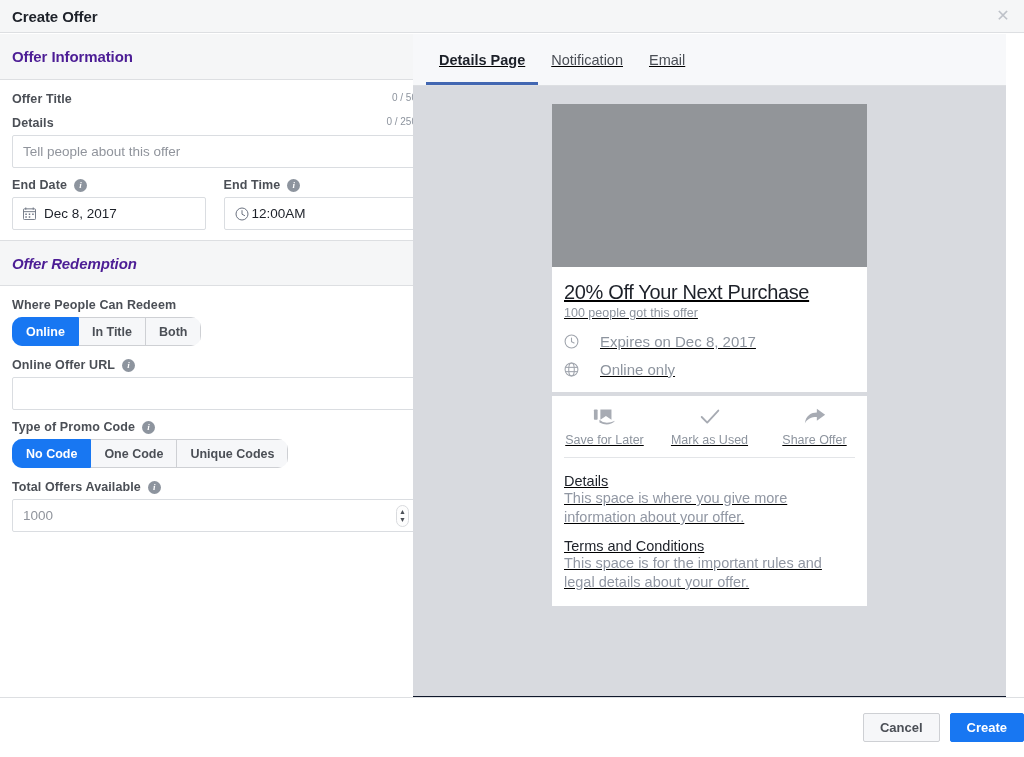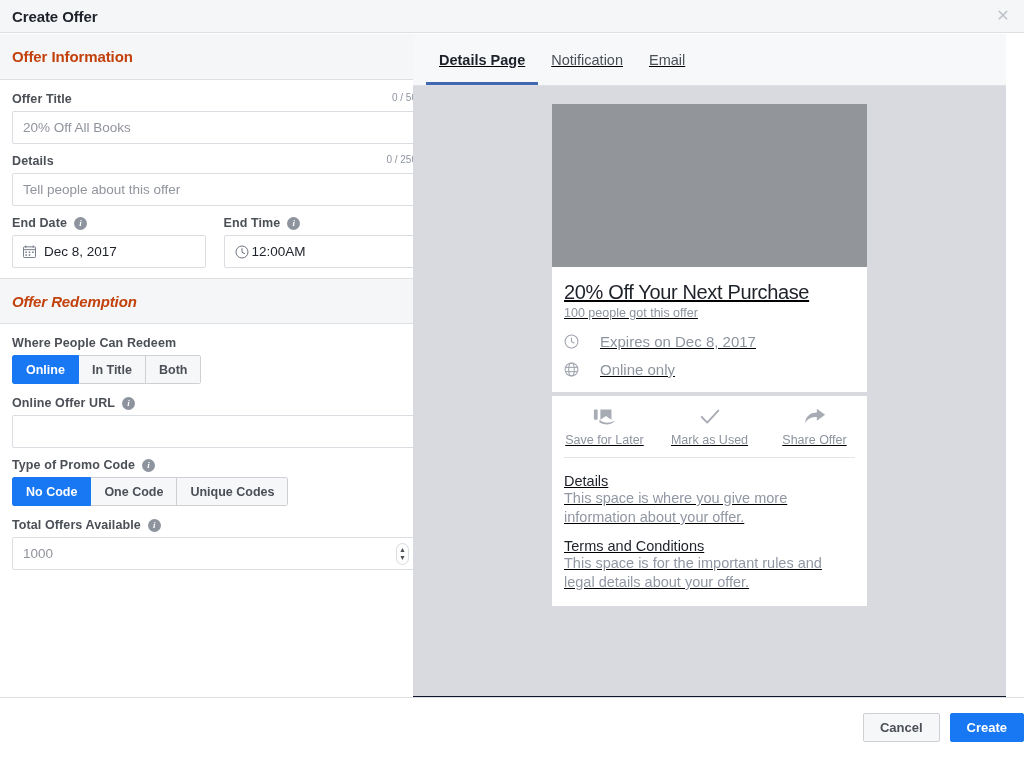--- a/index.html
+++ b/index.html
@@ -45,21 +45,21 @@
     overflow:hidden;
   }
   .section-head {
     height:46px;
     background:#f5f6f7;
     border-bottom:1px solid #dddfe2;
     display:flex; align-items:center;
   }
   .section-head.first { border-top:none; }
   .section-head-title {
-    font-size:15px; font-weight:bold; color:#c2410c;
+    font-size:15px; font-weight:bold; color:#4c1d95;
     margin-left:12px; letter-spacing:-0.1px;
   }
   .section-body { padding:12px 12px 0 12px; position:relative; }
 
   .fieldrow { position:relative; margin-bottom:10px; }
   .flabel {
     font-size:12.5px; font-weight:bold; color:#4b4f56;
     display:flex; align-items:center; gap:7px;
     margin-bottom:5px; letter-spacing:0.1px;
   }
@@ -92,21 +92,21 @@
   .twocol { display:flex; gap:18px;justify-content:space-between; }
   .twocol > div { width:194px; }
   .dt-input {
     height:33px; border:1px solid #dadde1; border-radius:2px;
     background:#fff; display:flex; align-items:center; gap:8px;
     padding:0 10px; font-size:13.5px; color:#1d2129;
   }
   .dt-input svg { flex:none; display:block; }
 
   
-  .pillgroup { display:inline-flex; border-radius:2px; overflow:hidden; }
+  .pillgroup { display:inline-flex; border-radius:10px; overflow:hidden; }
   .pill {
     height:29px; padding:0 13px;
     display:flex; align-items:center; justify-content:center;
     font-size:12.5px; font-weight:bold; color:#4b4f56;
     background:#f6f7f9;
     border:1px solid #ced0d4;
     border-left-width:0;
     cursor:pointer; white-space:nowrap;
   }
   .pill:first-child { border-left-width:1px; border-radius:2px 0 0 2px; }
@@ -218,21 +218,20 @@
 
       <div class="section-head first">
         <div class="section-head-title">Offer Information</div>
       </div>
 
       <div class="section-body">
 
         <div class="fieldrow">
           <div class="counter">0 / 50</div>
           <div class="flabel">Offer Title</div>
-          <div class="input">20% Off All Books</div>
         </div>
 
         <div class="fieldrow">
           <div class="counter">0 / 250</div>
           <div class="flabel">Details</div>
           <div class="input">Tell people about this offer</div>
         </div>
 
         <div class="fieldrow twocol">
           <div>

